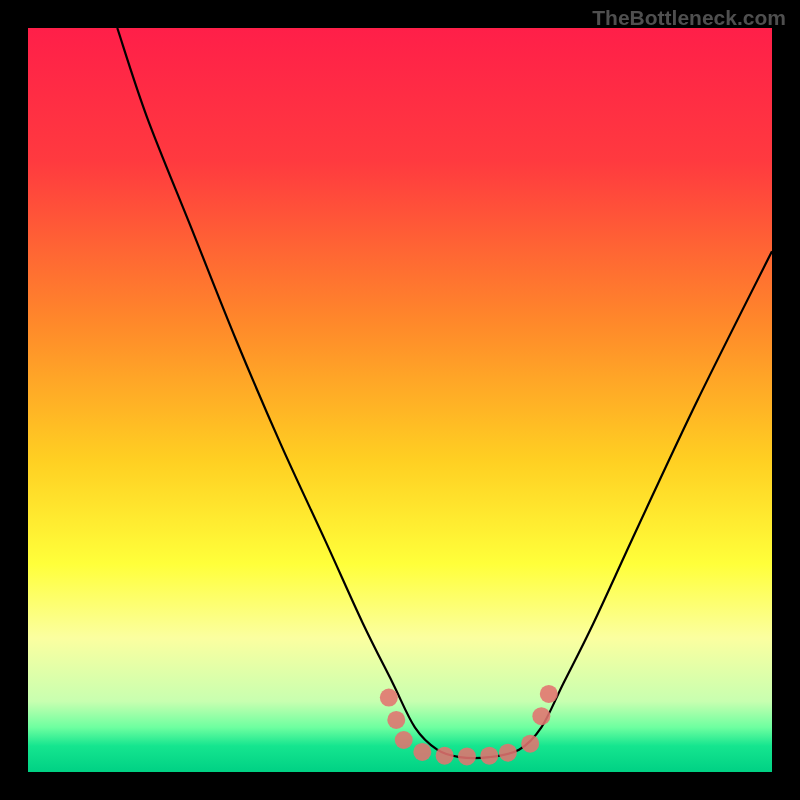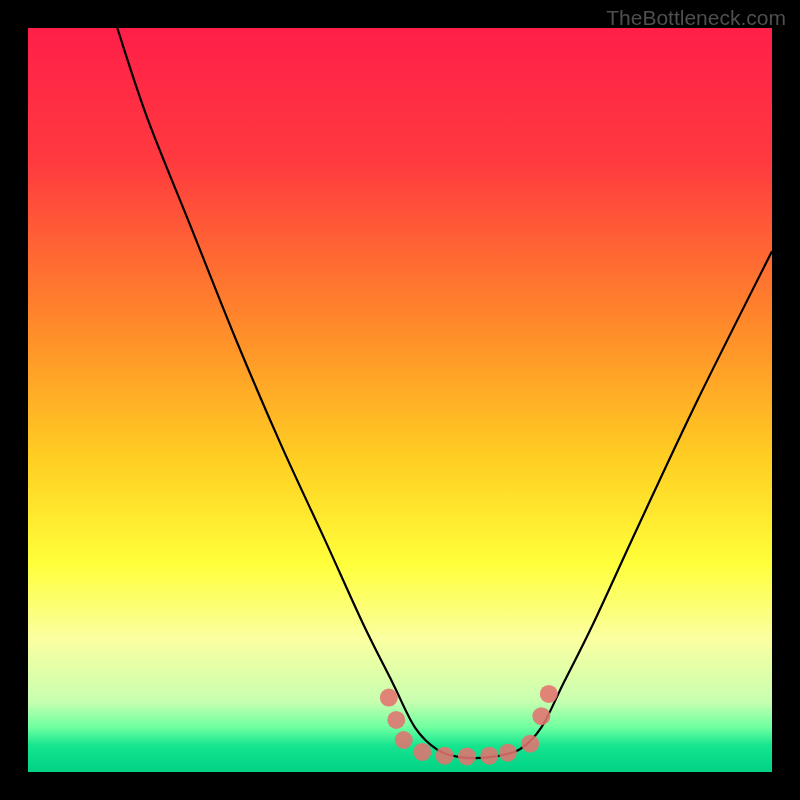--- a/index.html
+++ b/index.html
@@ -26,21 +26,21 @@
     width: 744px;
     height: 744px;
     overflow: hidden;
   }
   .watermark {
     position: absolute;
     top: 6px;
     right: 14px;
     color: #4f4f4f;
     font-size: 21px;
-    font-weight: 400;
+    font-weight: 700;
     letter-spacing: 0px;
     user-select: none;
   }
   svg { display: block; }
 </style>
 </head>
 <body>
 
 <div class="frame">
 

